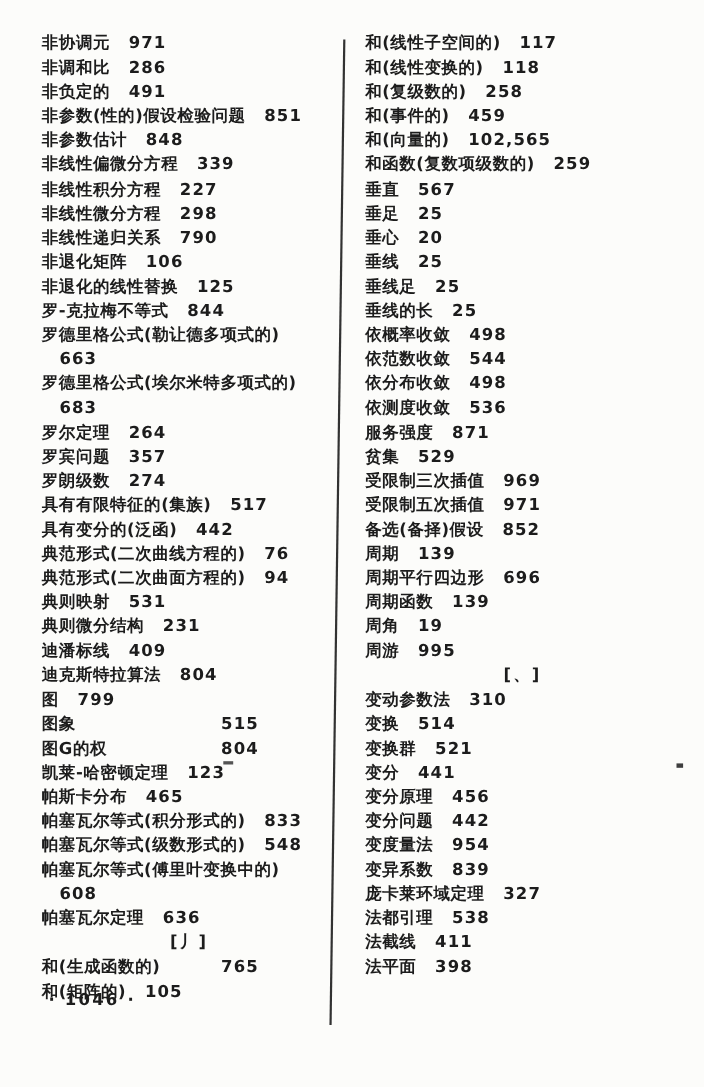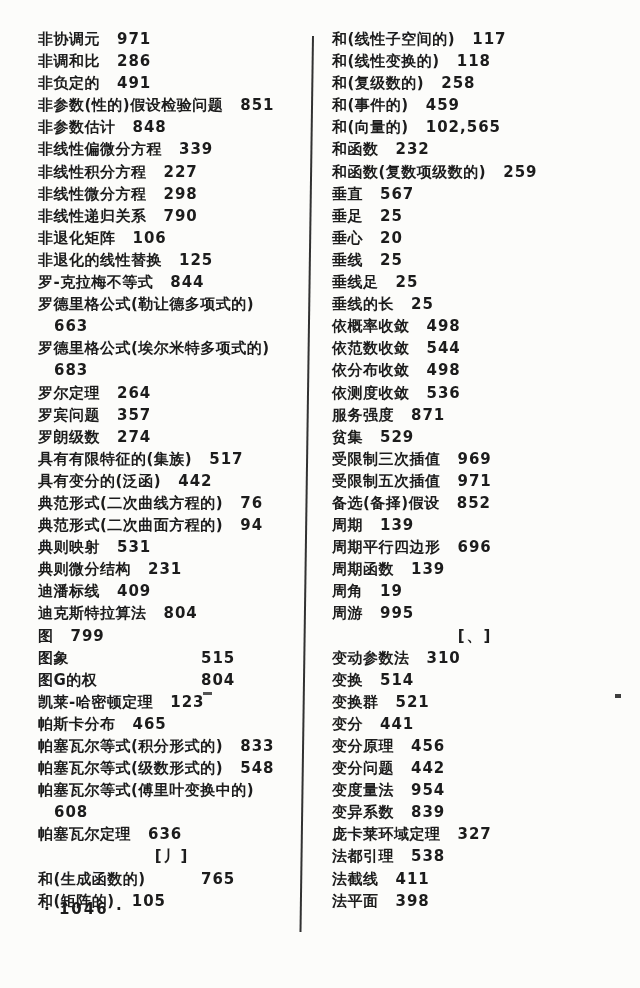--- a/index.html
+++ b/index.html
@@ -125,21 +125,20 @@
       <div class="row tab"><span class="term">和(生成函数的)</span><span class="num">765</span></div>
       <div class="row"><span class="term">和(矩阵的)</span><span class="num">105</span></div>
     </div>
   <div class="divider"></div>
   <div class="col col-right">
       <div class="row"><span class="term">和(线性子空间的)</span><span class="num">117</span></div>
       <div class="row"><span class="term">和(线性变换的)</span><span class="num">118</span></div>
       <div class="row"><span class="term">和(复级数的)</span><span class="num">258</span></div>
       <div class="row"><span class="term">和(事件的)</span><span class="num">459</span></div>
       <div class="row"><span class="term">和(向量的)</span><span class="num">102,565</span></div>
-      <div class="row"><span class="term">和函数</span><span class="num">232</span></div>
       <div class="row"><span class="term">和函数(复数项级数的)</span><span class="num">259</span></div>
       <div class="row"><span class="term">垂直</span><span class="num">567</span></div>
       <div class="row"><span class="term">垂足</span><span class="num">25</span></div>
       <div class="row"><span class="term">垂心</span><span class="num">20</span></div>
       <div class="row"><span class="term">垂线</span><span class="num">25</span></div>
       <div class="row"><span class="term">垂线足</span><span class="num">25</span></div>
       <div class="row"><span class="term">垂线的长</span><span class="num">25</span></div>
       <div class="row"><span class="term">依概率收敛</span><span class="num">498</span></div>
       <div class="row"><span class="term">依范数收敛</span><span class="num">544</span></div>
       <div class="row"><span class="term">依分布收敛</span><span class="num">498</span></div>

